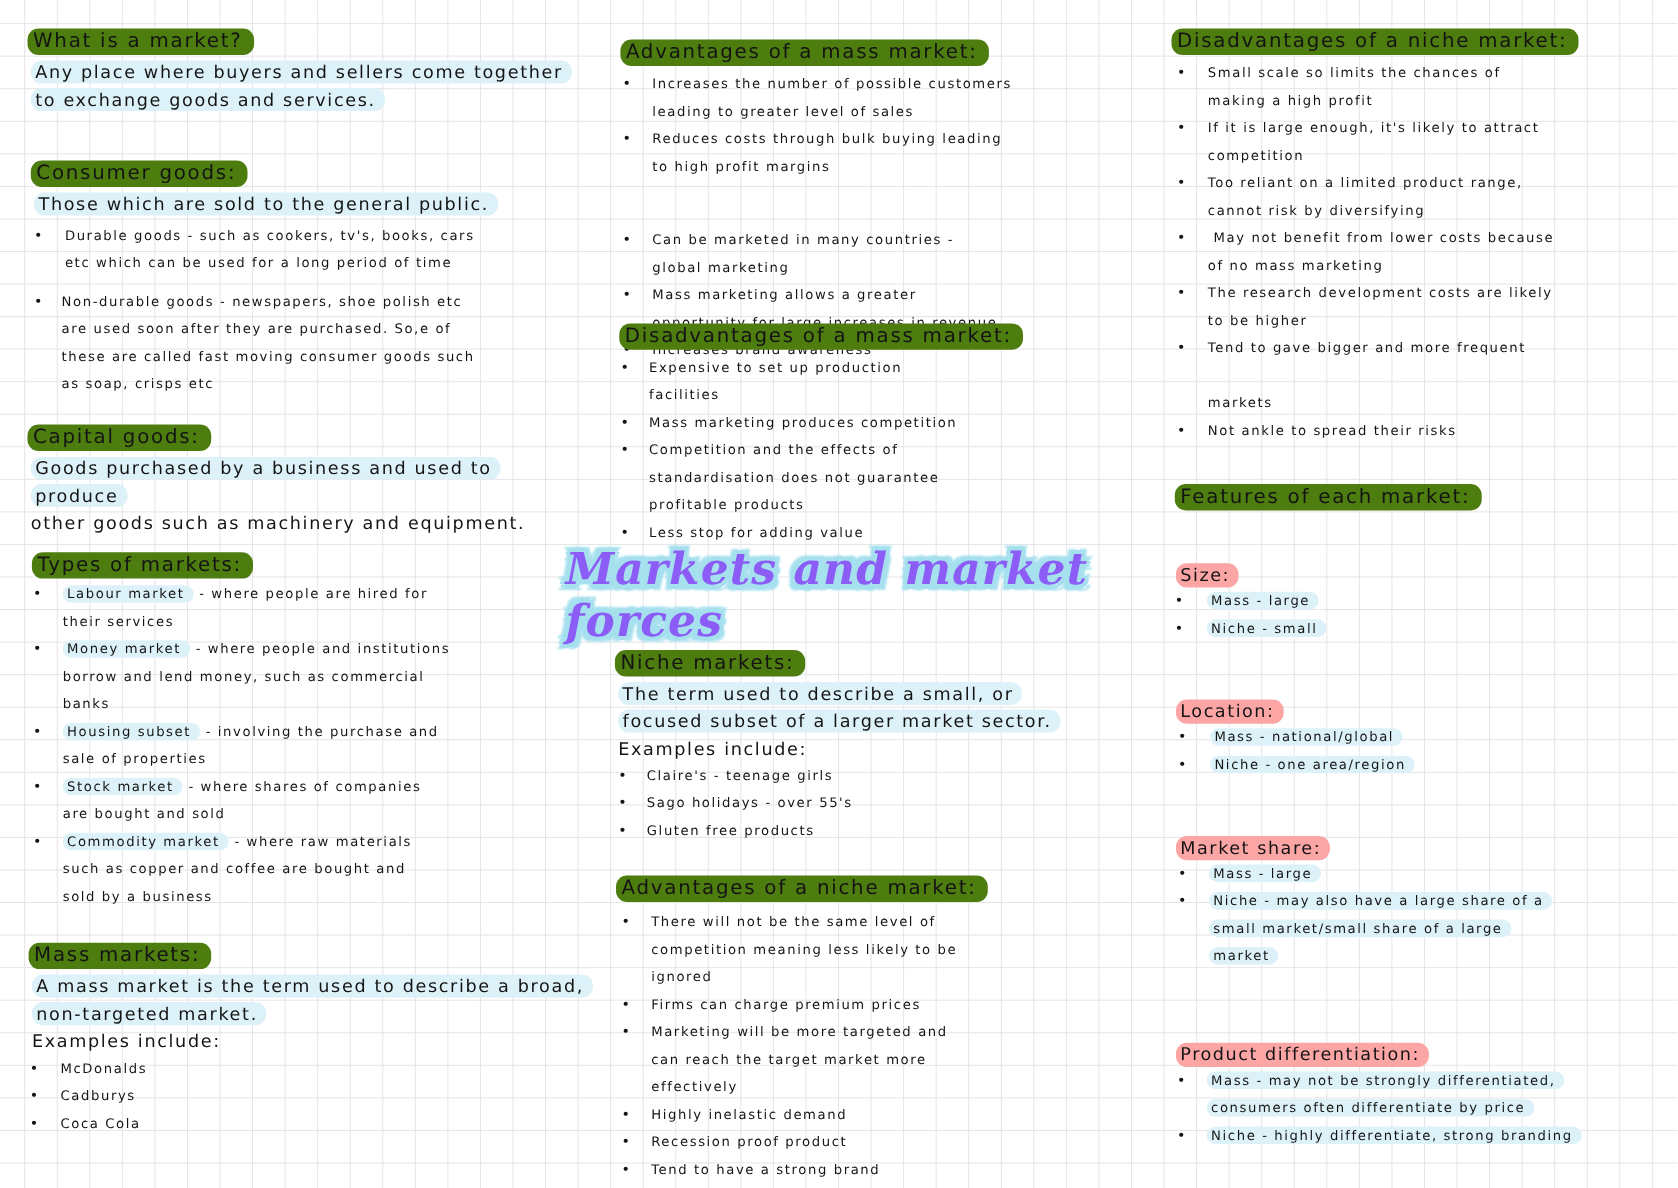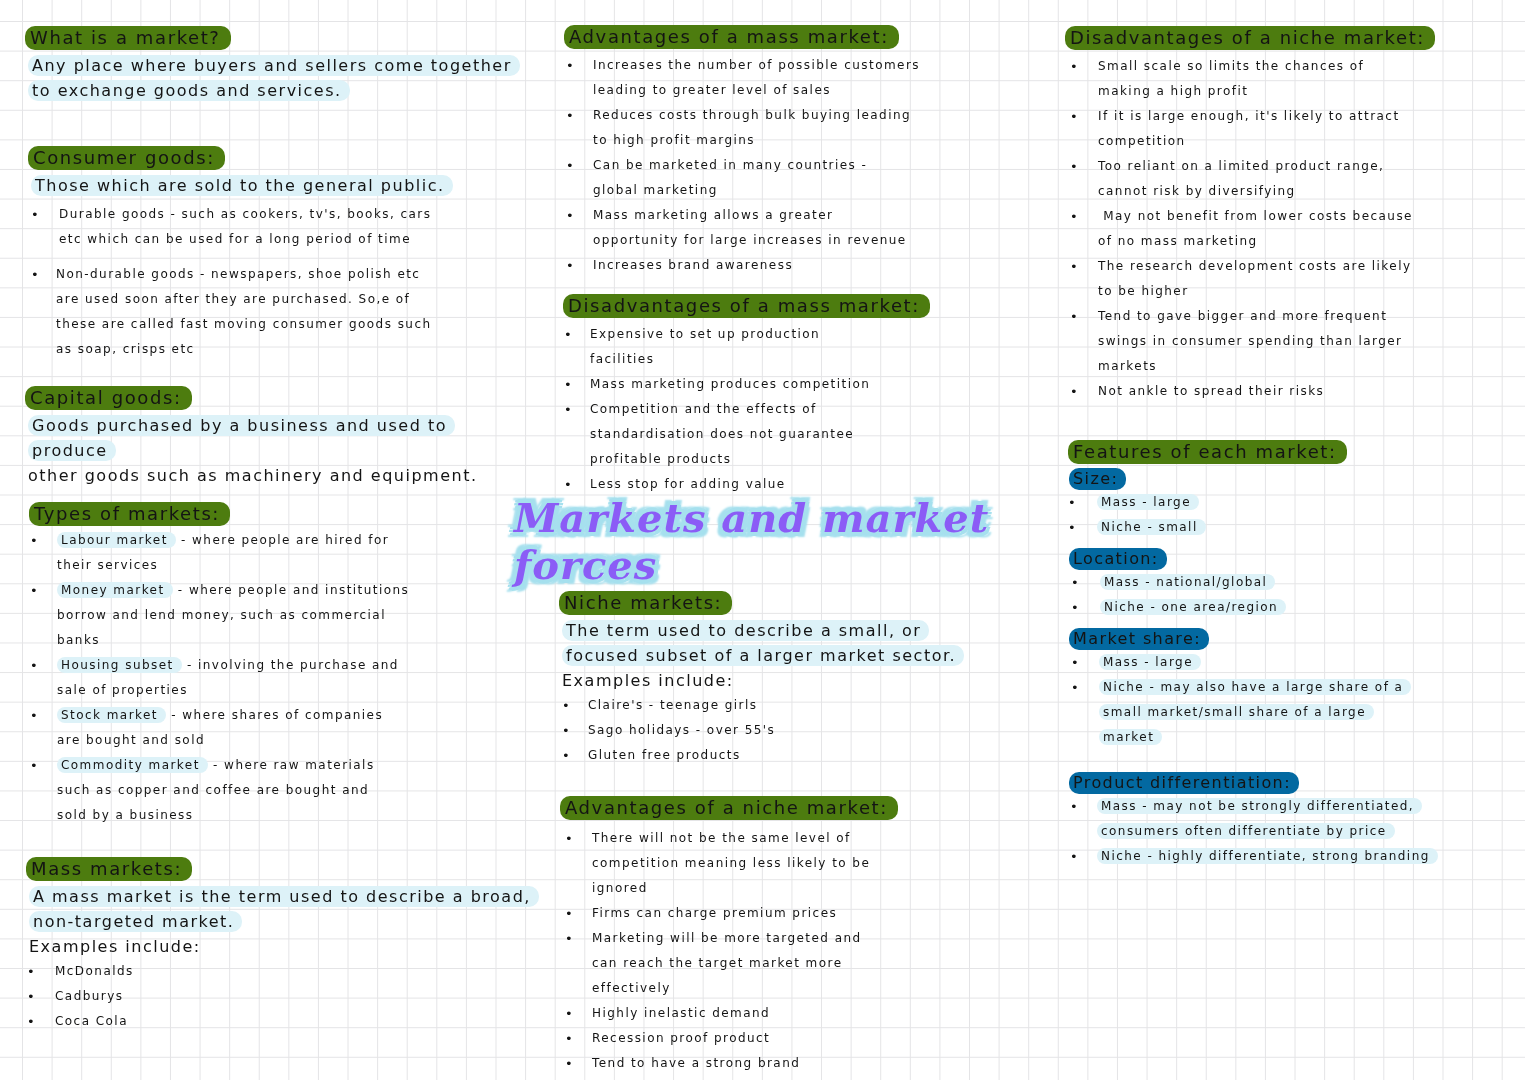--- a/index.html
+++ b/index.html
@@ -23,22 +23,23 @@
   }
   .h {
     display: inline-block;
     font-size: 18px; letter-spacing: 1.6px; line-height: 24px;
     background: #4d7c0f; border-radius: 10px; padding: 0 10px 0 5px;
     margin-left: -3px;
   }
   .sub {
     display: inline-block;
     font-size: 16px; letter-spacing: 1.4px; line-height: 22px;
-    background: #0369a1; border-radius: 10px; padding: 0 8px 0 4px;
+    background: #fca5a5; border-radius: 10px; padding: 0 8px 0 4px;
     margin-left: -2px;
+    margin-top: 44px;
   }
   .p {
     font-size: 16px; letter-spacing: 1.5px; line-height: 25px;
     margin: 3px 0 0 0;
   }
   ul.b { list-style: none; margin: 0; padding: 0; }
   ul.b li {
     position: relative; padding-left: 34px;
     font-size: 12px; letter-spacing: 1.45px; line-height: 25px;
   }
@@ -117,26 +118,26 @@
     <span class="hl">non-targeted market.</span><br>
     <span>Examples include:</span>
   </div>
   <ul class="b" style="margin-left:-4px;">
     <li style="padding-left:30px;"><span>McDonalds</span></li>
     <li style="padding-left:30px;"><span>Cadburys</span></li>
     <li style="padding-left:30px;"><span>Coca Cola</span></li>
   </ul>
 </div>
 
-<div class="sec" style="left:567px; top:25px; width:470px;">
+<div class="sec" style="left:567px; top:36px; width:470px;">
   <span class="h">Advantages of a mass market:</span>
   <ul class="b" style="margin-left:-3px; margin-top:4px;">
     <li style="padding-left:29px;"><span>Increases the number of possible customers</span><br><span>leading to greater level of sales</span></li>
     <li style="padding-left:29px;"><span>Reduces costs through bulk buying leading</span><br><span>to high profit margins</span></li>
-    <li style="padding-left:29px;"><span>Can be marketed in many countries -</span><br><span>global marketing</span></li>
+    <li style="padding-left:29px;margin-top:42px;"><span>Can be marketed in many countries -</span><br><span>global marketing</span></li>
     <li style="padding-left:29px;"><span>Mass marketing allows a greater</span><br><span>opportunity for large increases in revenue</span></li>
     <li style="padding-left:29px;"><span>Increases brand awareness</span></li>
   </ul>
 </div>
 
 <div class="sec" style="left:566px; top:294px; width:470px;">
   <span class="h">Disadvantages of a mass market:</span>
   <ul class="b" style="margin-left:-4px; margin-top:4px;">
     <li style="padding-left:28px;"><span>Expensive to set up production</span><br><span>facilities</span></li>
     <li style="padding-left:28px;"><span>Mass marketing produces competition</span></li>
@@ -176,21 +177,21 @@
 </div>
 
 <div class="sec" style="left:1068px; top:26px; width:450px;">
   <span class="h">Disadvantages of a niche market:</span>
   <ul class="b" style="margin-left:0px; margin-top:4px;">
     <li style="padding-left:30px;"><span>Small scale so limits the chances of</span><br><span>making a high profit</span></li>
     <li style="padding-left:30px;"><span>If it is large enough, it's likely to attract</span><br><span>competition</span></li>
     <li style="padding-left:30px;"><span>Too reliant on a limited product range,</span><br><span>cannot risk by diversifying</span></li>
     <li style="padding-left:30px; white-space:pre;"><span> May not benefit from lower costs because</span><br><span>of no mass marketing</span></li>
     <li style="padding-left:30px;"><span>The research development costs are likely</span><br><span>to be higher</span></li>
-    <li style="padding-left:30px;"><span>Tend to gave bigger and more frequent</span><br><span>swings in consumer spending than larger</span><br><span>markets</span></li>
+    <li style="padding-left:30px;"><span>Tend to gave bigger and more frequent</span><br><br><span>markets</span></li>
     <li style="padding-left:30px;"><span>Not ankle to spread their risks</span></li>
   </ul>
 </div>
 
 <div class="sec" style="left:1071px; top:440px; width:450px;">
   <span class="h">Features of each market:</span>
   <div class="gap-s"></div>
 
   <div>
     <span class="sub">Size:</span>

